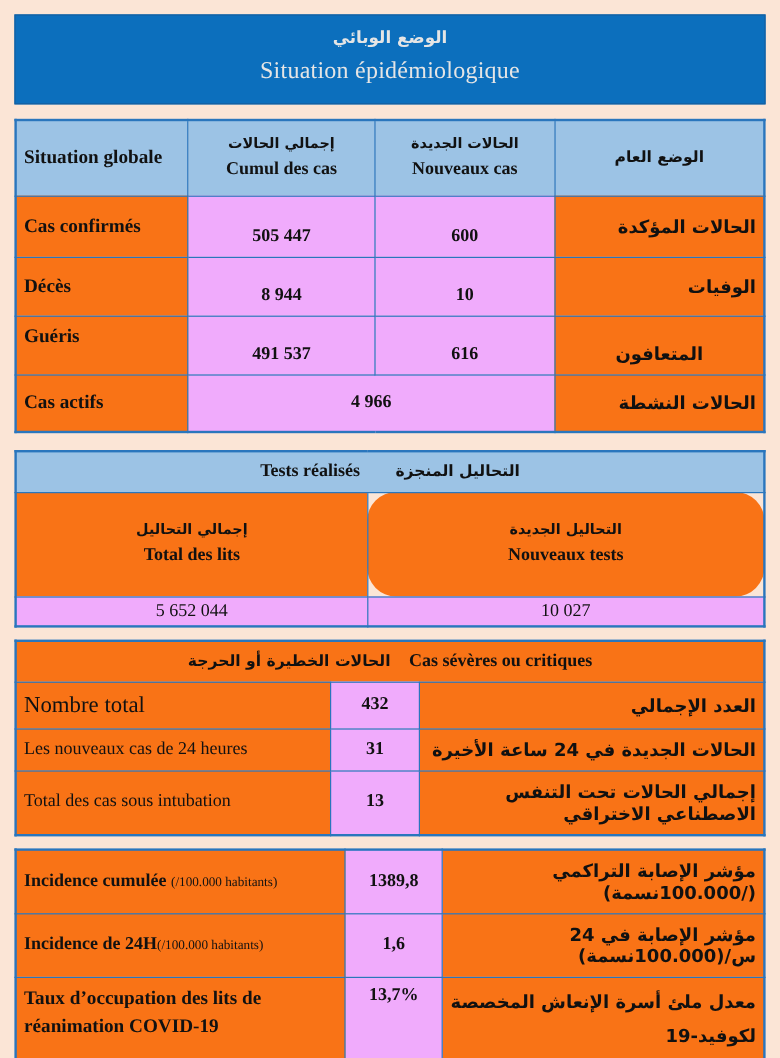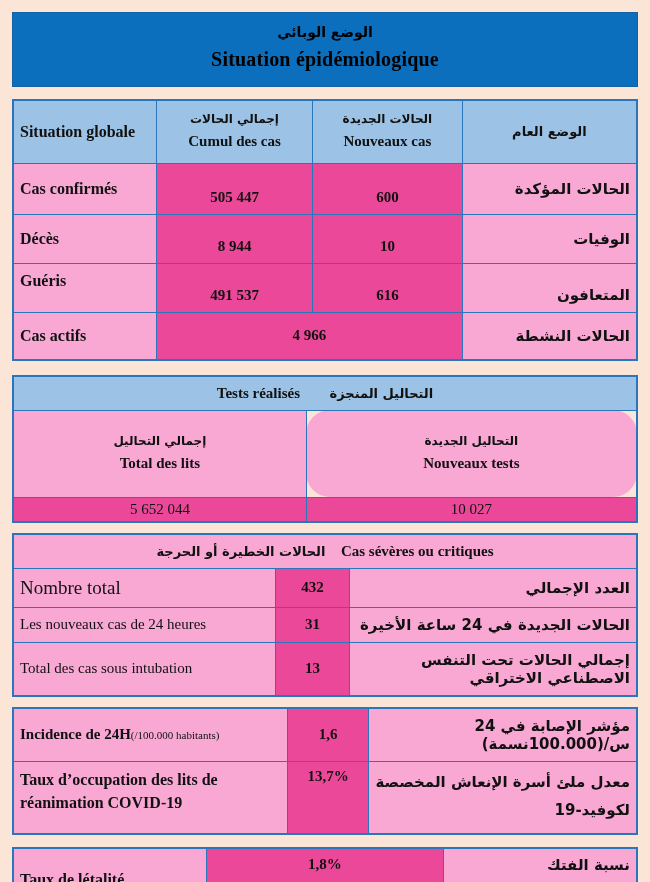--- a/index.html
+++ b/index.html
@@ -20,34 +20,34 @@
     height: 882px;
     box-sizing: border-box;
     padding: 0 12px;
   }
 
   
   .header-bar {
     margin-top: 12px;
     background: #0c6fbd;
     border: 1px solid #1560a0;
-    color: #000000;
+    color: #e5e5e5;
     text-align: center;
     padding: 9px 0 11px 0;
   }
   .header-ar {
     font-family: "DejaVu Sans", "Liberation Sans", sans-serif;
     font-size: 14px;
     font-weight: bold;
     direction: rtl;
     line-height: 1.5;
   }
   .header-fr {
     font-size: 20px;
-    font-weight: bold;
+    font-weight: normal;
     line-height: 1.6;
     letter-spacing: 0.2px;
   }
 
   
   table.block {
     width: 100%;
     border-collapse: collapse;
     table-layout: fixed;
     border: 2px solid #2a76bd;
@@ -57,22 +57,22 @@
     padding: 8px 6px;
     vertical-align: middle;
     font-size: 15px;
     color: #111111;
   }
   .sp10 { height: 10px; }
   .sp12 { height: 12px; }
   .sp14 { height: 14px; }
 
   .bg-head   { background: #9cc3e5; }
-  .bg-light  { background: #f9a8d4; }
-  .bg-white  { background: #ec4899; }
+  .bg-light  { background: #f97316; }
+  .bg-white  { background: #f0abfc; }
 
   .ar {
     direction: rtl;
     text-align: right;
     font-family: "DejaVu Sans", "Liberation Sans", sans-serif;
     font-size: 12px;
     font-weight: bold;
     color: #111111;
   }
   .ar-c {
@@ -169,21 +169,21 @@
         <td class="bg-light fr bold c-red" style="font-size:16px;">Décès</td>
         <td class="bg-white num c-red" style="vertical-align:bottom;height:32px;">8 944</td>
         <td class="bg-white num c-red" style="vertical-align:bottom;height:32px;">10</td>
         <td class="bg-light ar c-red">الوفيات</td>
       </tr>
 
       <tr>
         <td class="bg-light fr bold c-green" style="font-size:16px;vertical-align:top;">Guéris</td>
         <td class="bg-white num c-green" style="vertical-align:bottom;height:32px;">491 537</td>
         <td class="bg-white num c-green" style="vertical-align:bottom;height:32px;">616</td>
-        <td class="bg-light ar c-green" style="vertical-align:bottom;">المتعافون</td>
+        <td class="bg-light ar c-green" style="vertical-align:bottom;text-align:center;">المتعافون</td>
       </tr>
 
       <tr>
         <td class="bg-light fr bold c-navy" style="font-size:16px;">Cas actifs</td>
         <td class="bg-white num c-navy" colspan="2" style="height:30px;">4 966</td>
         <td class="bg-light ar">الحالات النشطة</td>
       </tr>
     </tbody>
   </table>
 
@@ -260,20 +260,28 @@
   <div class="sp10"></div>
 
   <table class="block">
     <colgroup>
       <col style="width:44%">
       <col style="width:13%">
       <col style="width:43%">
     </colgroup>
     <tbody>
 
+      <tr>
+        <td class="bg-light fr" style="padding:5px 6px;">
+          <span class="bold" style="font-size:15px;">Incidence cumulée</span>
+          <span class="sub">(/100.000 habitants)</span>
+        </td>
+        <td class="bg-white num num-navy">1389,8</td>
+        <td class="bg-light ar ar-sub">مؤشر الإصابة التراكمي (/100.000نسمة)</td>
+      </tr>
 
       <tr>
         <td class="bg-light fr" style="padding:5px 6px;">
           <span class="bold" style="font-size:15px;">Incidence de 24H</span><span class="sub">(/100.000 habitants)</span>
         </td>
         <td class="bg-white num num-navy">1,6</td>
         <td class="bg-light ar ar-sub">مؤشر الإصابة في 24 س/(100.000نسمة)</td>
       </tr>
 
       <tr>

